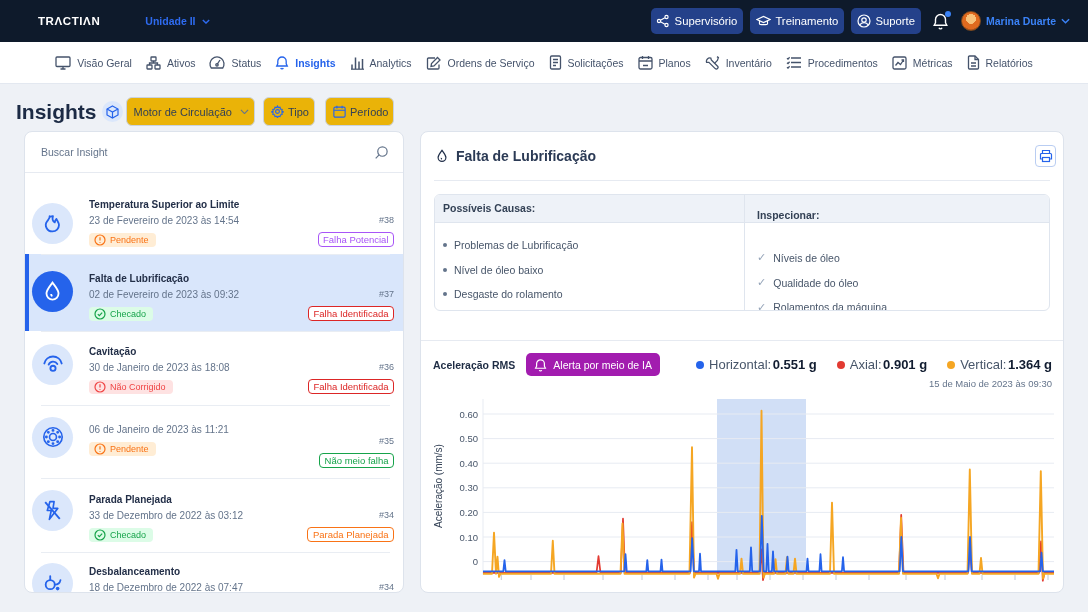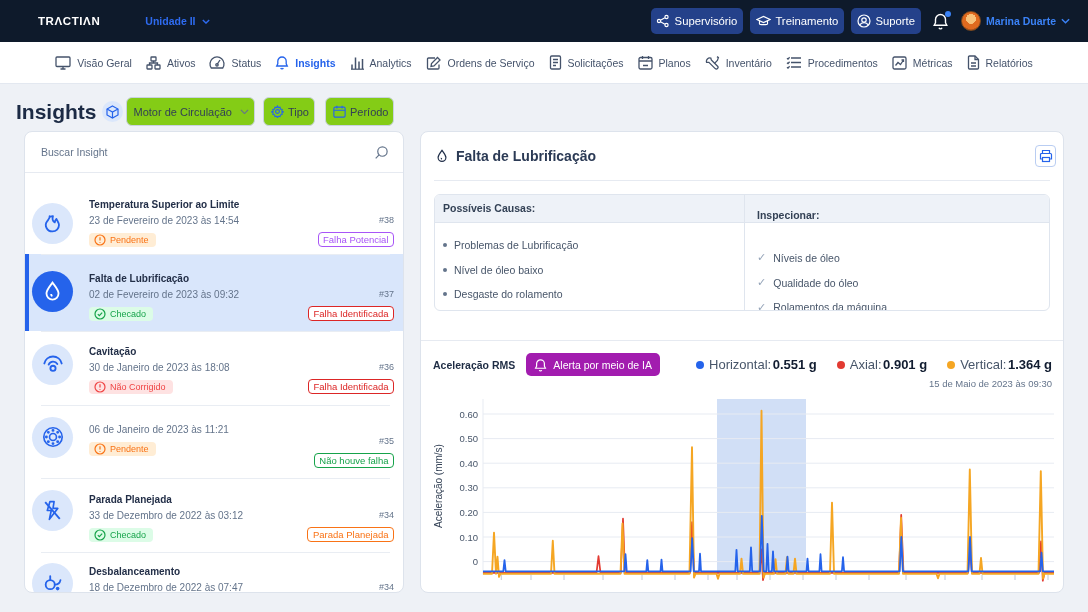--- a/index.html
+++ b/index.html
@@ -15,21 +15,21 @@
 .bdot{position:absolute;top:-1px;right:-2px;width:6px;height:6px;background:#3b82f6;border-radius:50%;}
 .avatar{width:20px;height:20px;border-radius:50%;background:radial-gradient(circle at 50% 38%,#f8c27a 0 34%,#e06a1f 35% 70%,#c2581a 71%);margin-right:5px;border:1px solid #7e4a1e;}
 .uname{color:#3b82f6;font-weight:700;font-size:10.5px;display:flex;align-items:center;gap:5px;}
 .tabs{height:42px;background:#fff;border-bottom:1px solid #e3e8f0;display:flex;align-items:center;justify-content:center;gap:14px;font-size:10.5px;color:#45536b;}
 .tab{display:flex;align-items:center;gap:6px;white-space:nowrap;}
 .tab svg{flex:0 0 auto;}
 .tab.active{color:#2563eb;font-weight:700;}
 .headrow{display:flex;align-items:center;margin:13px 0 0 16px;height:29px;}
 .h1{font-size:21px;font-weight:700;color:#1c2b45;}
 .cubechip{width:21px;height:21px;border-radius:50%;background:#dbe7fb;display:flex;align-items:center;justify-content:center;margin-left:5px;}
-.fbtn{height:29px;background:#84cc16;border:1px solid #c9d2e0;border-radius:6px;display:flex;align-items:center;font-size:11px;color:#334155;padding:0 5px 0 7px;gap:4px;white-space:nowrap;}
+.fbtn{height:29px;background:#eab308;border:1px solid #c9d2e0;border-radius:6px;display:flex;align-items:center;font-size:11px;color:#334155;padding:0 5px 0 7px;gap:4px;white-space:nowrap;}
 .fbtn .chev{margin-left:4px;display:flex;}
 .card{position:absolute;background:#fff;border:1px solid #dde3ec;border-radius:8px;}
 #listcard{left:24px;top:131px;width:380px;height:462px;overflow:hidden;}
 #detailcard{left:420px;top:131px;width:644px;height:462px;overflow:hidden;}
 .search{height:41px;border-bottom:1px solid #e6eaf1;display:flex;align-items:center;padding:0 14px 0 16px;color:#64748b;font-size:10.5px;justify-content:space-between;}
 .item{position:relative;display:flex;align-items:flex-start;padding:0 9px 0 7px;}
 .i1{height:80.5px;}.i2{height:77.5px;}.i3{height:73.5px;border-radius:20px;}.i4{height:73.5px;}.i5{height:73.5px;}.i6{height:42px;}
 .i1 .icircle{margin-top:30.4px;}.i1 .itext{margin-top:25.5px;}.i1 .iright{margin-top:39.5px;}
 .i2 .icircle{margin-top:17px;}.i2 .itext{margin-top:19.5px;}.i2 .iright{margin-top:33.5px;}
 .i3 .icircle{margin-top:12.7px;}.i3 .itext{margin-top:14.7px;}.i3 .iright{margin-top:28.7px;}
@@ -281,21 +281,21 @@
       <div class="idate">06 de Janeiro de 2023 às 11:21</div>
       <div class="irow">
           <span class="sbadge sb-o"><svg width="12" height="12" viewBox="0 0 12 12" fill="none" stroke="#f97316" stroke-width="1.2">
               <circle cx="6" cy="6" r="5"></circle>
               <path d="M6 3.2v3.2M6 8.3v.6"></path>
             </svg>Pendente</span>
         </div>
     </div>
     <div class="iright">
         <span class="num">#35</span>
-        <span class="obadge ob-g">Não houve falha</span>
+        <span class="obadge ob-g">Não meio falha</span>
       </div>
   </div>
   <div class="item i5">
     <div class="icircle">
         <svg width="25" height="25" viewBox="0 0 24 24" fill="none" stroke="currentColor" stroke-width="1.6" stroke-linejoin="round">
           <path d="M13.5 3.5h-4L7 12h3.8L9 20.5 17 10h-4.5z"></path>
           <path d="M5 4l14 16" stroke-width="1.8"></path>
         </svg>
       </div>
     <div class="itext">

